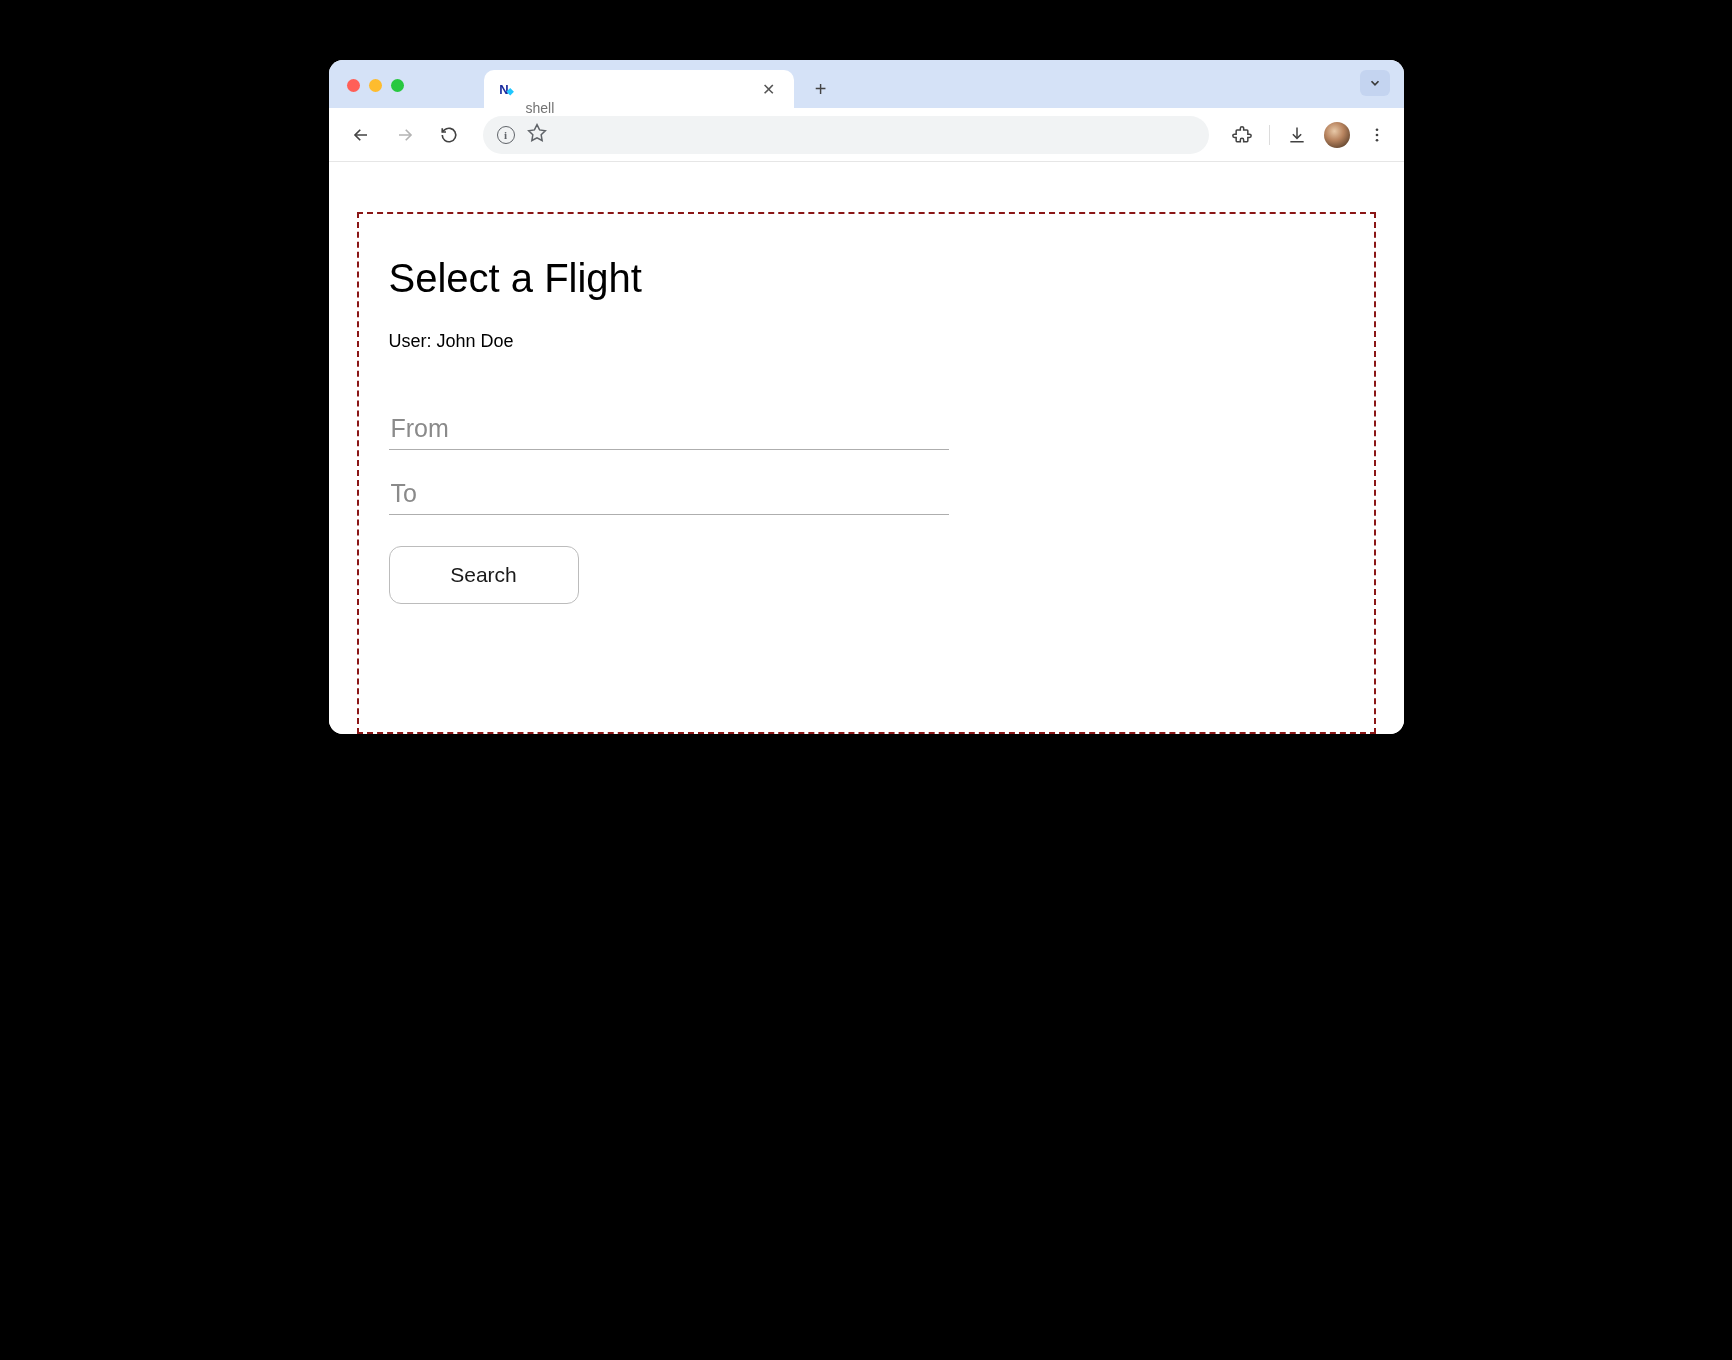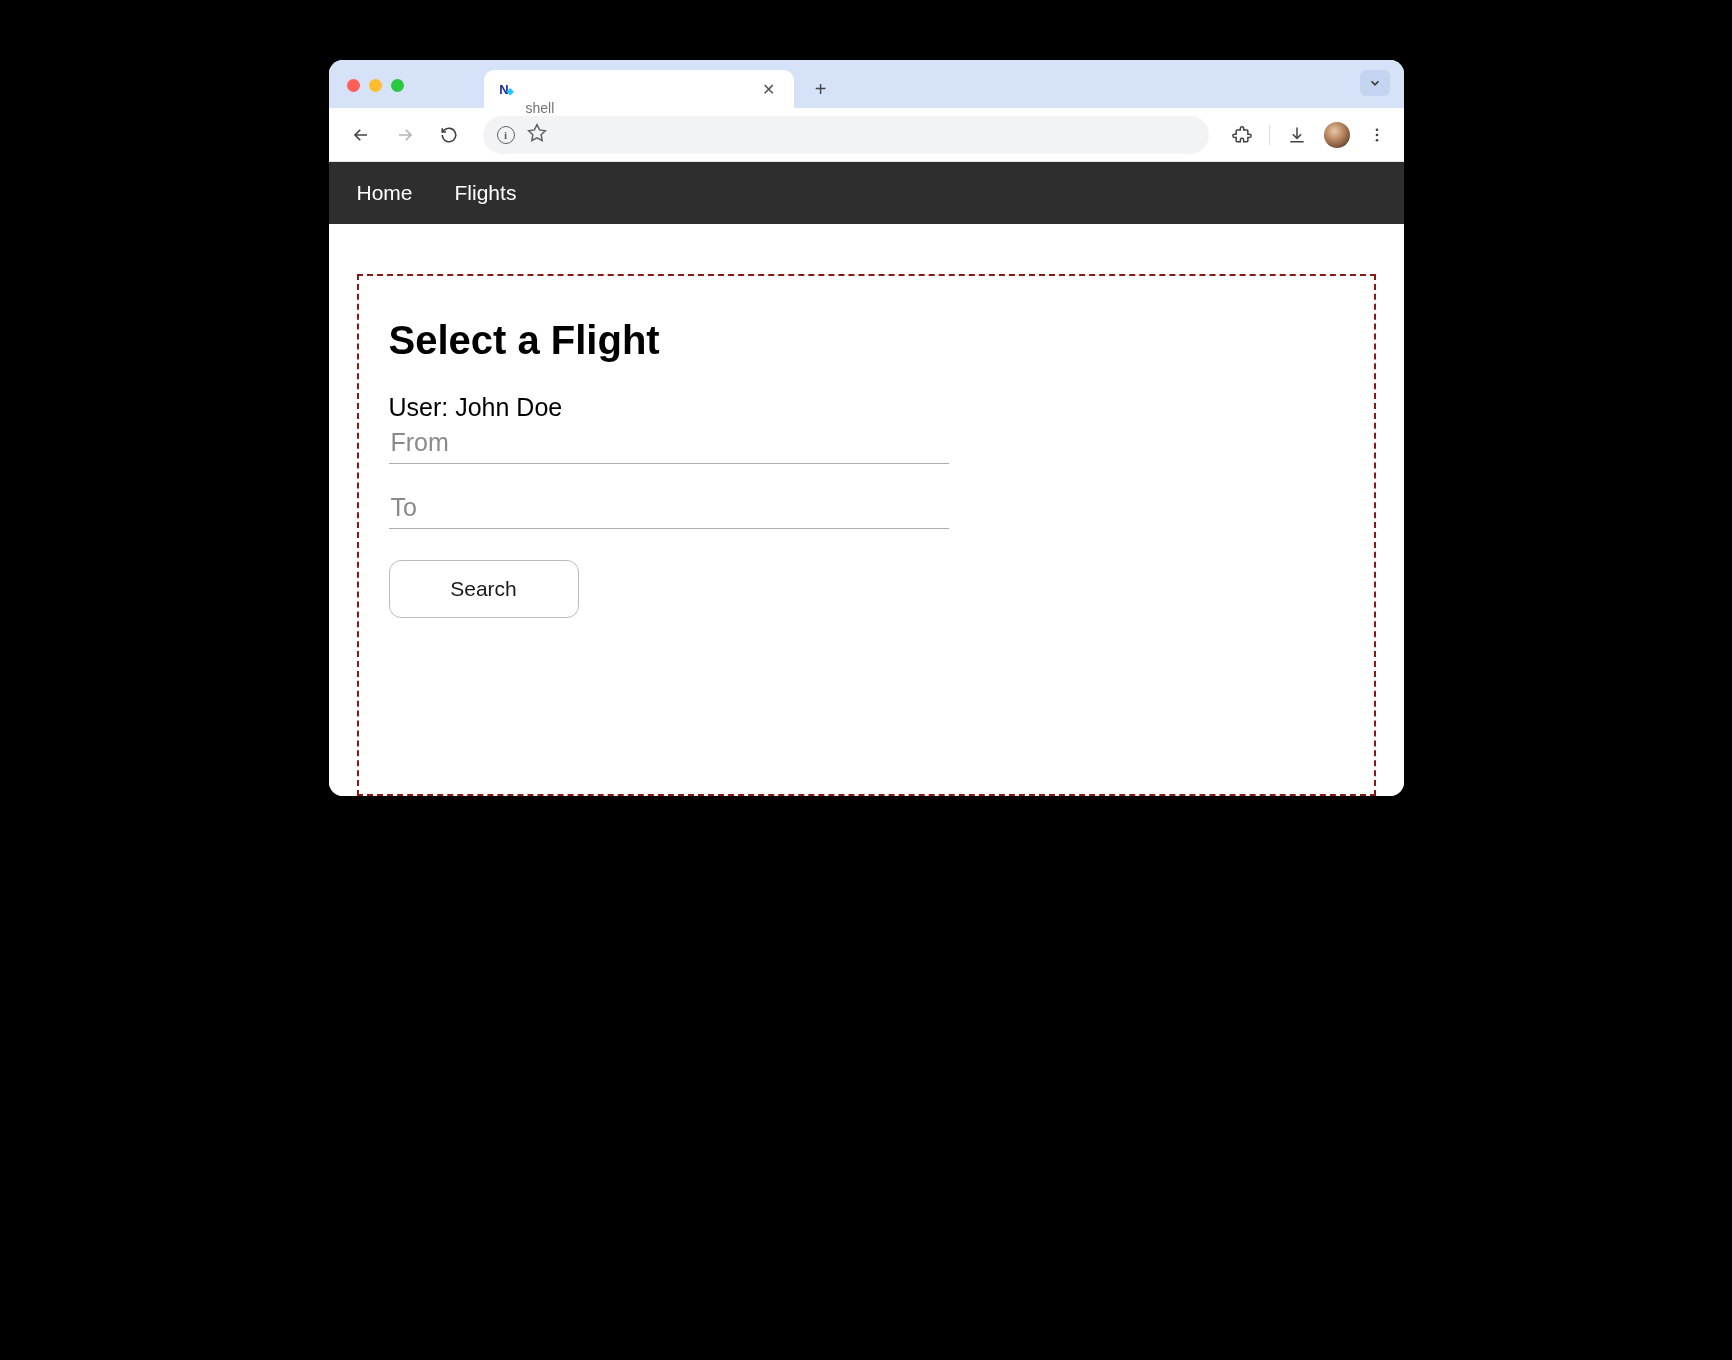--- a/index.html
+++ b/index.html
@@ -209,27 +209,28 @@
       cursor: pointer;
     }
     .mfe-container {
       margin: 50px 28px 0 28px;
       border: 2px dashed #8a1616;
       padding: 42px 30px 60px 30px;
       min-height: 522px;
     }
     .page-title {
       font-size: 40px;
-      font-weight: 700;
+      font-weight: 400;
       color: #000;
       margin-bottom: 30px;
     }
     .user-line {
-      font-size: 25px;
+      font-size: 18px;
       color: #000;
+      margin-bottom: 56px;
     }
     .form-field {
       width: 560px;
       margin-bottom: 23px;
     }
     .form-input {
       width: 100%;
       border: none;
       border-bottom: 1.5px solid #aeaeae;
       font-size: 25px;
@@ -328,24 +329,20 @@
         <svg viewBox="0 0 24 24" width="18" height="18" fill="currentColor">
             <circle cx="12" cy="5" r="1.8"></circle>
             <circle cx="12" cy="12" r="1.8"></circle>
             <circle cx="12" cy="19" r="1.8"></circle>
           </svg>
       </div>
     </div>
   </div>
 
   <div class="page-content">
-    <div class="app-nav">
-      <div class="app-nav-item">Home</div>
-      <div class="app-nav-item">Flights</div>
-    </div>
 
     <div class="mfe-container">
       <h1 class="page-title">Select a Flight</h1>
       <p class="user-line">
         <span>User: </span><span>John Doe</span>
       </p>
 
       <div class="form-field">
         <input class="form-input" type="text" placeholder="From" style="">
       </div>

